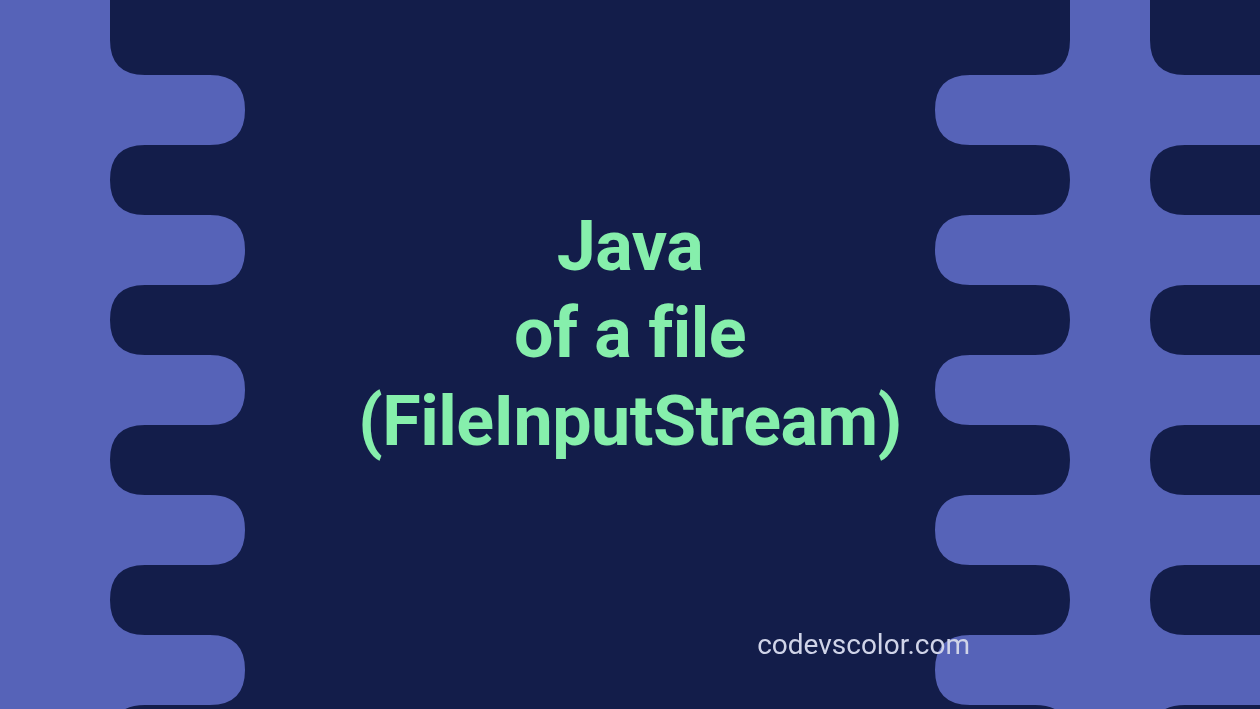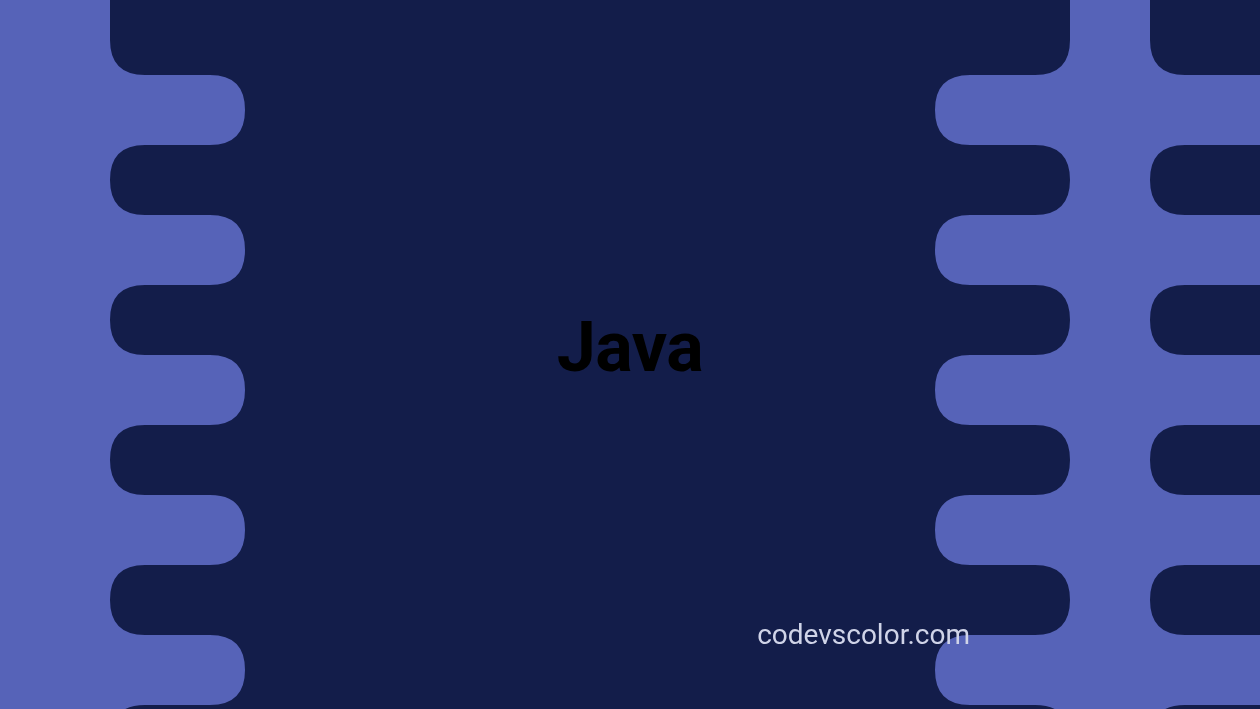--- a/index.html
+++ b/index.html
@@ -24,29 +24,29 @@
     }
     .title-container {
       position: absolute;
       top: 50%;
       left: 50%;
       transform: translate(-50%, -58%);
       text-align: center;
       width: 100%;
     }
     .title-line {
-      color: #000000;
+      color: #86efac;
       font-size: 70px;
       font-weight: 700;
       line-height: 1.25;
       letter-spacing: -0.5px;
     }
     .attribution {
       position: absolute;
-      bottom: 58px;
+      bottom: 48px;
       right: 290px;
       color: #d0d4e8;
       font-size: 28px;
       font-weight: 400;
     }
   </style>
 </head>
 <body>
 
 <div class="blob-container">
@@ -151,15 +151,17 @@
       Q 1150 705 1185 705
       L 1280 705
       L 1280 -20
       Z
     "></path>
   </svg>
 </div>
 
 <div class="title-container">
   <div class="title-line">Java</div>
+  <div class="title-line">of a file</div>
+  <div class="title-line">(FileInputStream)</div>
 </div>
 
 <div class="attribution">codevscolor.com</div>
 
 </body></html>

